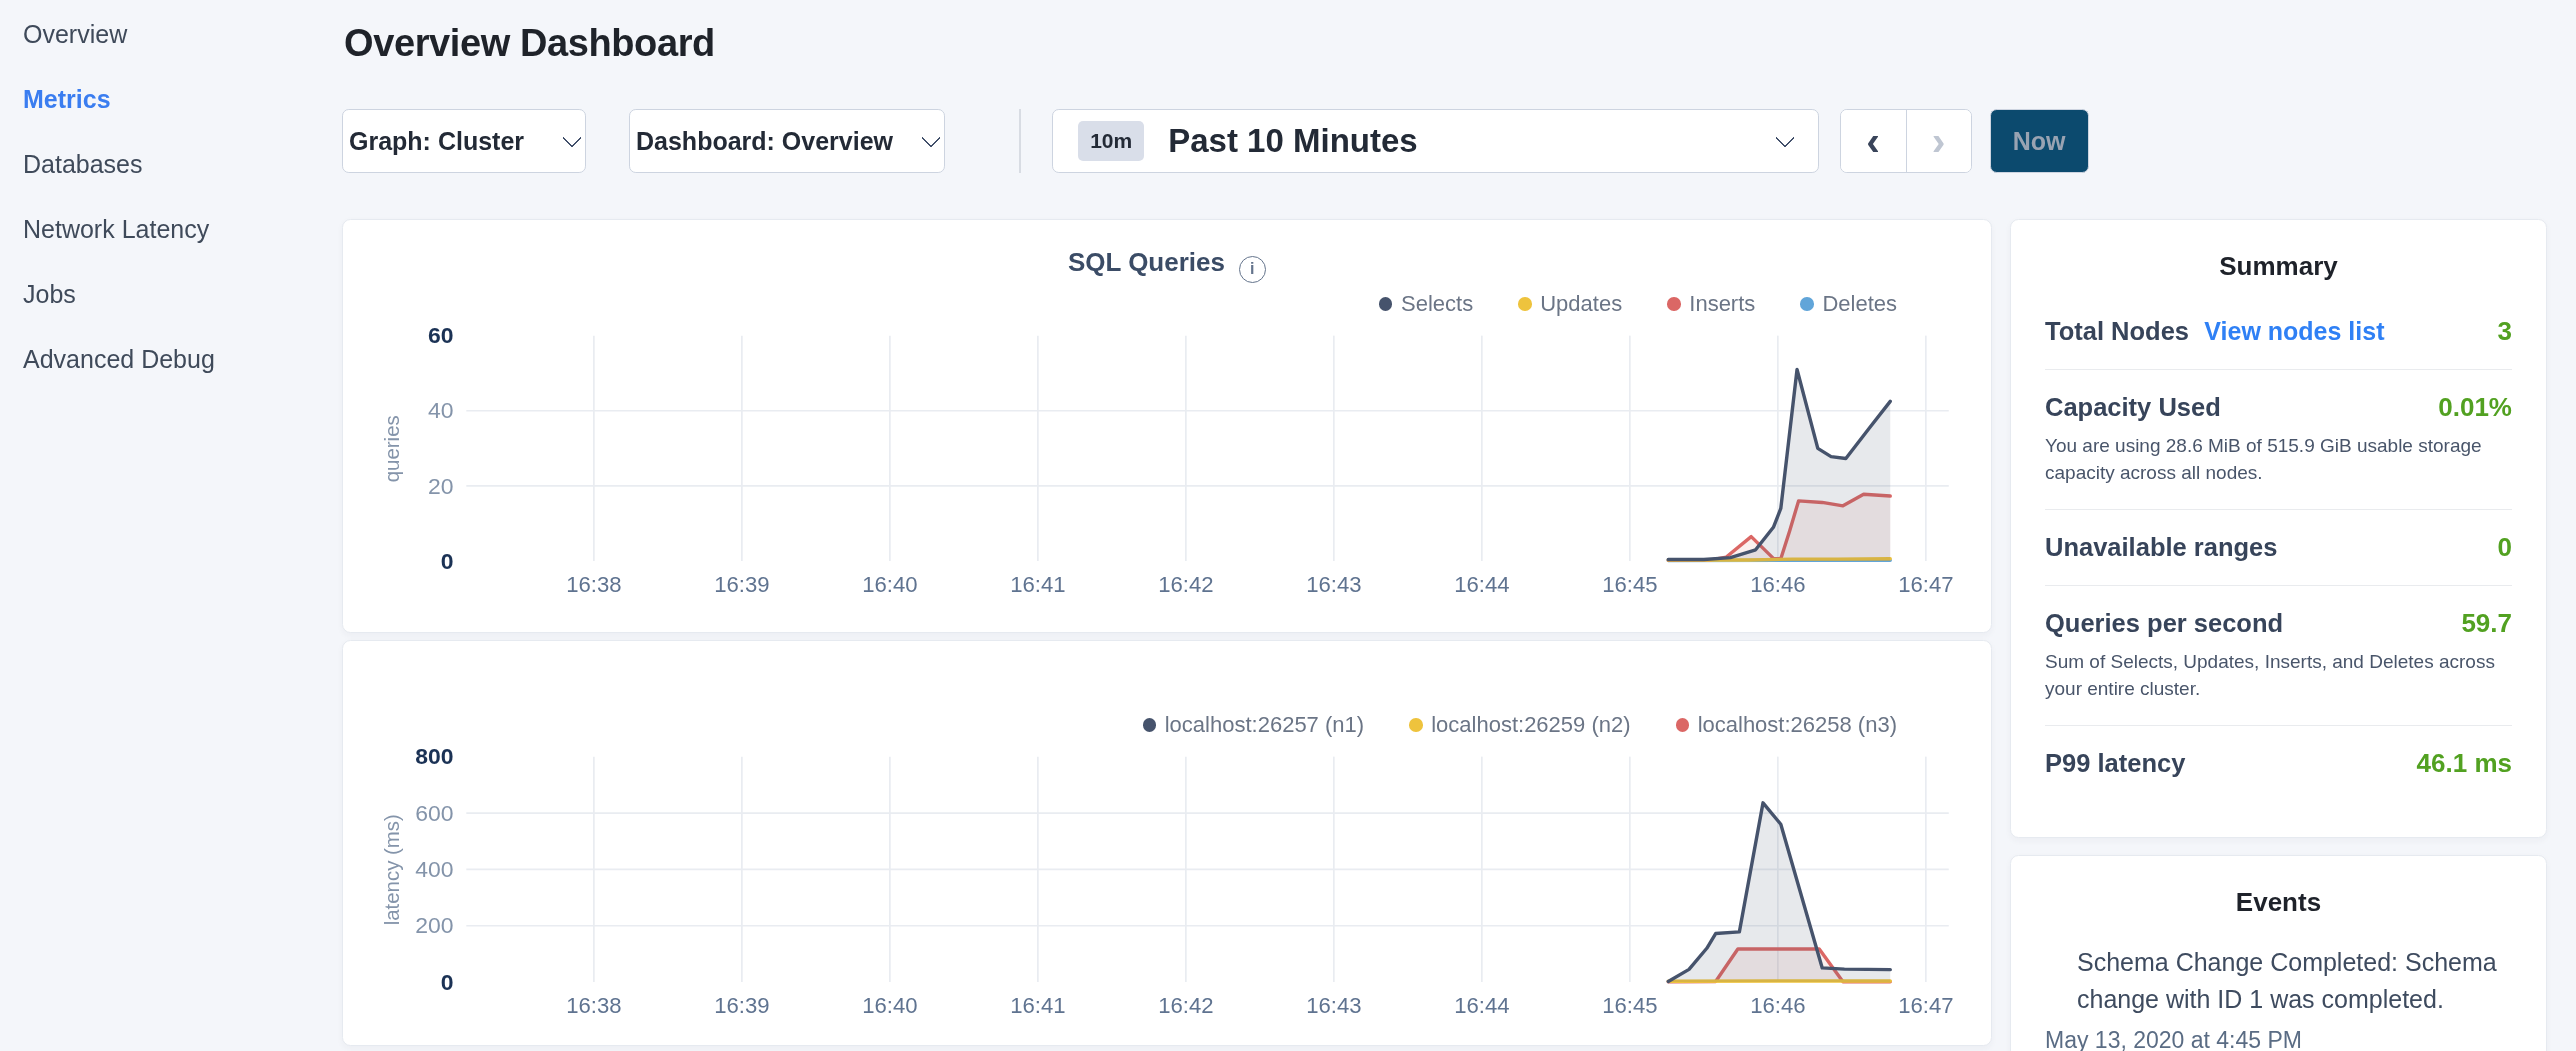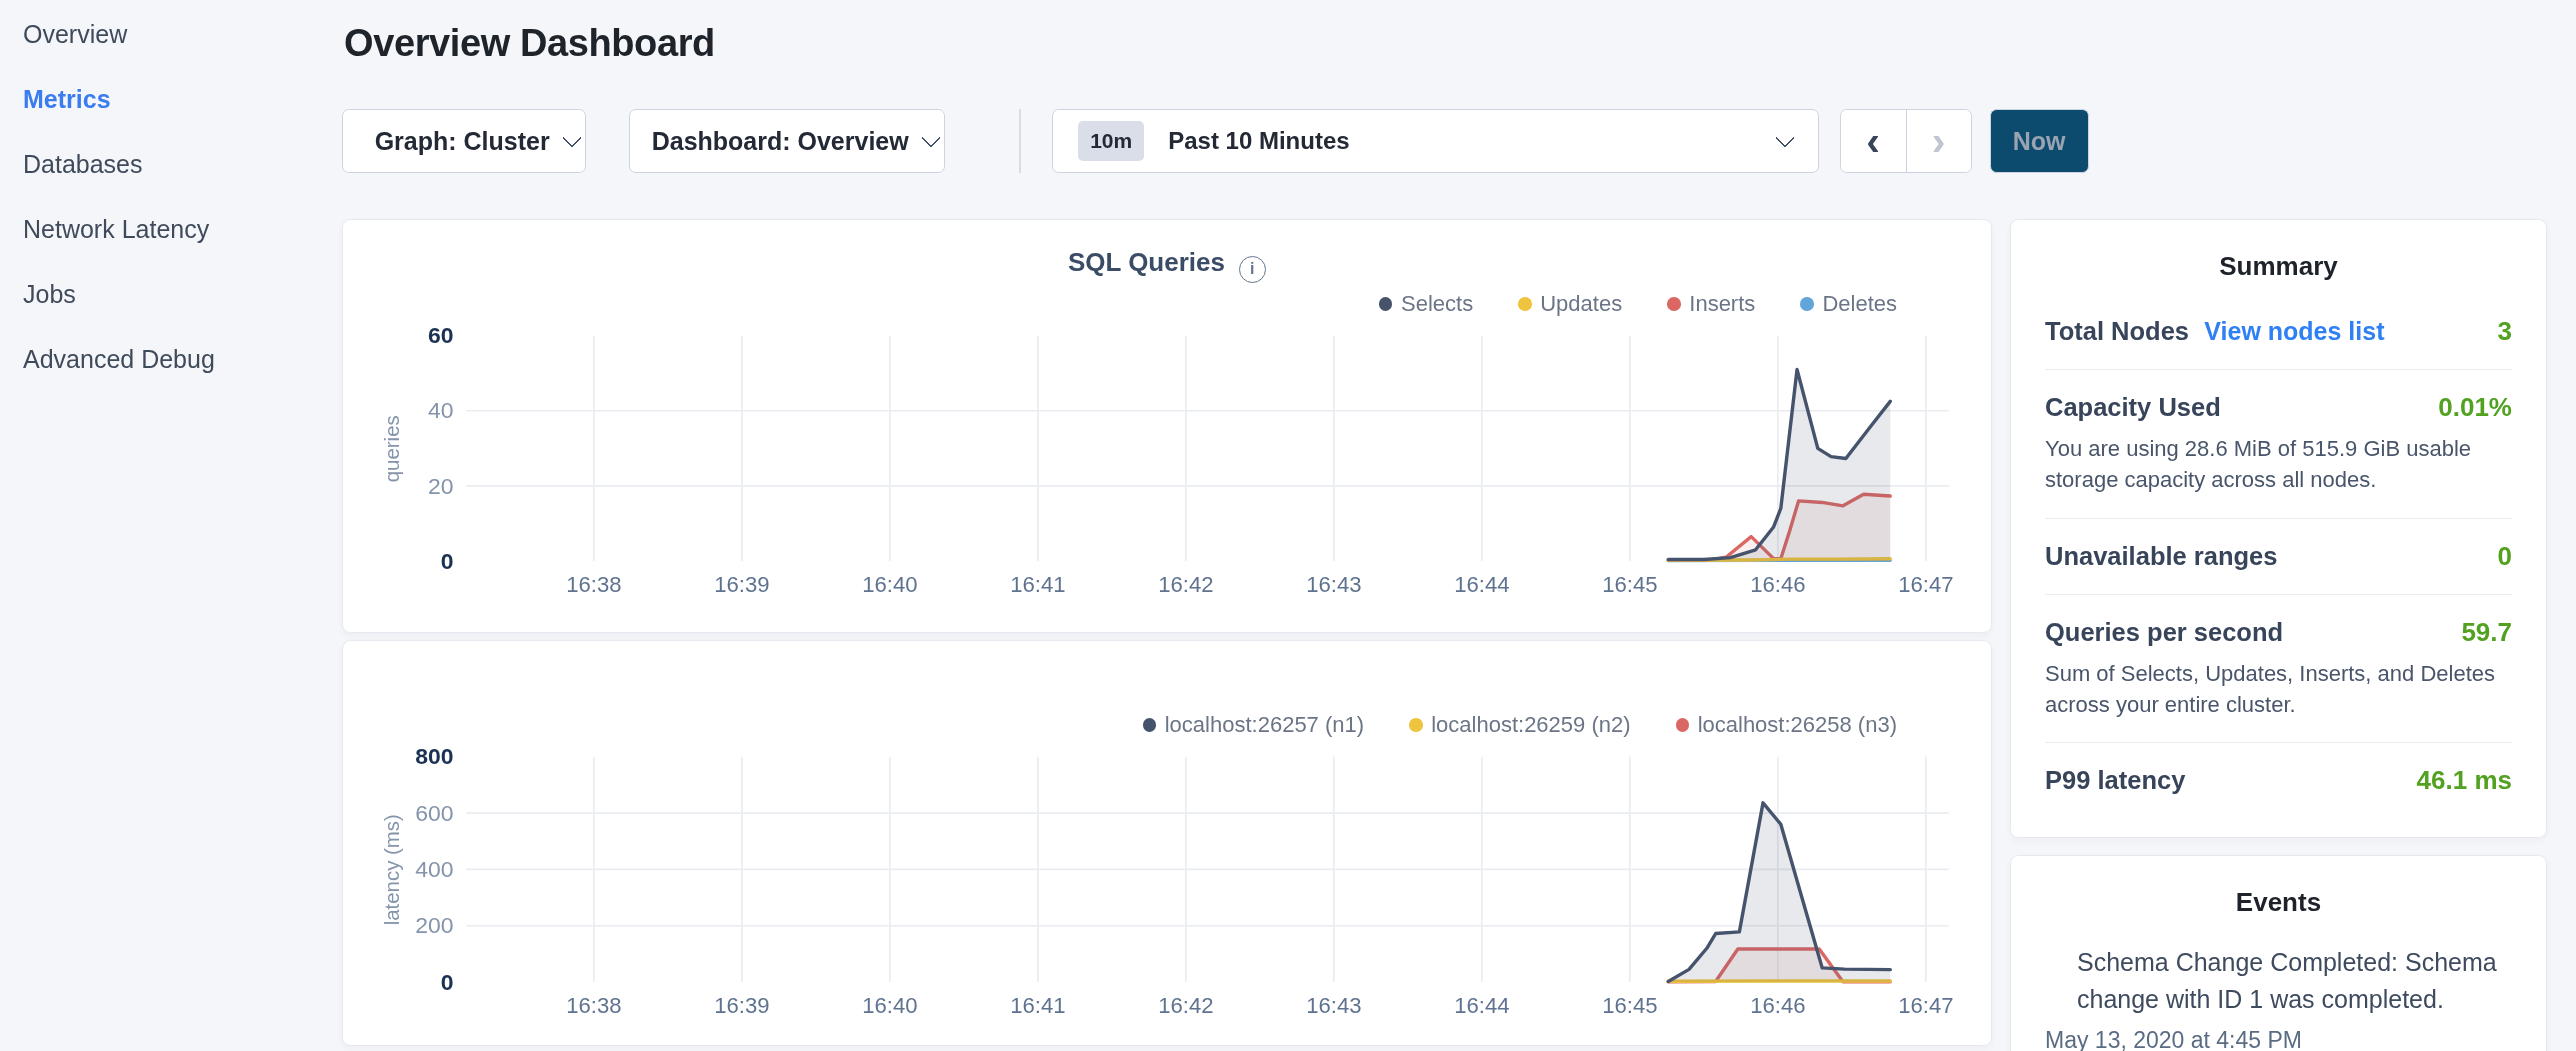--- a/index.html
+++ b/index.html
@@ -10,33 +10,33 @@
     color:#3f4a5a;
   }
   
   .sidebar{position:absolute;left:0;top:0;width:340px;height:100%;padding-top:1.7px;}
   .nav-item{height:65px;line-height:65px;padding-left:23px;font-size:25px;color:#3f4a5a;cursor:pointer;}
   .nav-item.active{color:#3a7df0;font-weight:700;}
   
   .page-title{position:absolute;left:344px;top:22px;margin:0;font-size:38px;font-weight:600;color:#1f232a;letter-spacing:-0.4px;}
   
   .controls{position:absolute;left:342px;top:109px;height:64px;display:flex;align-items:stretch;}
-  .dropdown{display:flex;align-items:center;justify-content:flex-end;gap:15.3px;background:#fff;
+  .dropdown{display:flex;align-items:center;justify-content:space-between;gap:15.3px;background:#fff;
     border:1.7px solid #cdd4e0;border-radius:6.8px;font-size:25px;font-weight:700;color:#232a36;cursor:pointer;
     font-family:inherit;}
   .dd-graph{width:244px;}
   .dd-dash{width:316px;margin-left:43px;}
   .chev{width:12px;height:12px;border-right:2.6px solid #42506b;border-bottom:2.6px solid #42506b;
     transform:rotate(45deg);margin-top:-6.8px;border-radius:0.9px;flex:none;}
   .vdivider{width:1.7px;background:#d8dce3;margin-left:74px;}
   .time-select{display:flex;align-items:center;background:#fff;border:1.7px solid #cdd4e0;border-radius:6.8px;
     margin-left:31px;width:767px;padding:0 25.5px;box-sizing:border-box;cursor:pointer;font-family:inherit;}
   .time-badge{background:#d9dee9;color:#232a36;font-size:21px;font-weight:700;border-radius:5.1px;
     padding:7.7px 12px;margin-right:24px;}
-  .time-label{font-size:24px;font-weight:700;color:#232a36;}
+  .time-label{font-size:33px;font-weight:700;color:#232a36;}
   .time-select .chev{margin-left:auto;}
   .pager{display:flex;margin-left:21px;border:1.7px solid #cdd4e0;border-radius:6.8px;background:#fff;overflow:hidden;}
   .pager button{width:65px;border:none;background:#fff;font-size:41px;font-weight:700;color:#39445a;
     cursor:pointer;display:flex;align-items:center;justify-content:center;padding:0;font-family:inherit;}
   .pager button.next{border-left:1.7px solid #cdd4e0;color:#bfc6d2;}
   .now-btn{margin-left:18px;width:99px;background:#0c4a6e;border:1.7px solid #cdd4e0;border-radius:6.8px;
     font-size:25px;font-weight:700;color:#99a3b2;cursor:pointer;font-family:inherit;}
   
   .card{position:absolute;background:#fff;border:0.9px solid #e6eaf0;border-radius:8.5px;
     box-shadow:0 2.6px 6.8px rgba(40,50,70,0.04);box-sizing:border-box;}
@@ -56,21 +56,21 @@
   .chart-svg text{font-family:"Liberation Sans","DejaVu Sans",sans-serif;}
   
   .panel-title{margin:31px 0 0 0;text-align:center;font-size:26px;font-weight:700;color:#1e222a;}
   .srows{padding:0 34px;margin-top:12px;}
   .srow{padding:22px 0;}
   .srow + .srow{border-top:1.7px solid #e9ebee;}
   .srow-head{display:flex;align-items:baseline;}
   .srow-label{font-size:25.5px;font-weight:700;color:#37445a;}
   .srow-link{font-size:25px;font-weight:600;color:#2f80f5;margin-left:15.3px;cursor:pointer;}
   .srow-value{margin-left:auto;font-size:26px;font-weight:700;color:#52a121;}
-  .srow-desc{margin-top:10.2px;font-size:22px;color:#49556a;line-height:1.42;}
+  .srow-desc{margin-top:10.2px;font-size:19px;color:#49556a;line-height:1.42;}
   
   .event-item{padding:0 34px;}
   .event-text{margin-top:25.5px;font-size:25px;color:#3e4b5f;line-height:1.5;margin-left:32px;}
   .event-time{margin-top:8.5px;font-size:23px;color:#5a6c84;}
 </style>
 </head>
 <body>
 
 <nav class="sidebar">
   <div class="nav-item">Overview</div>

